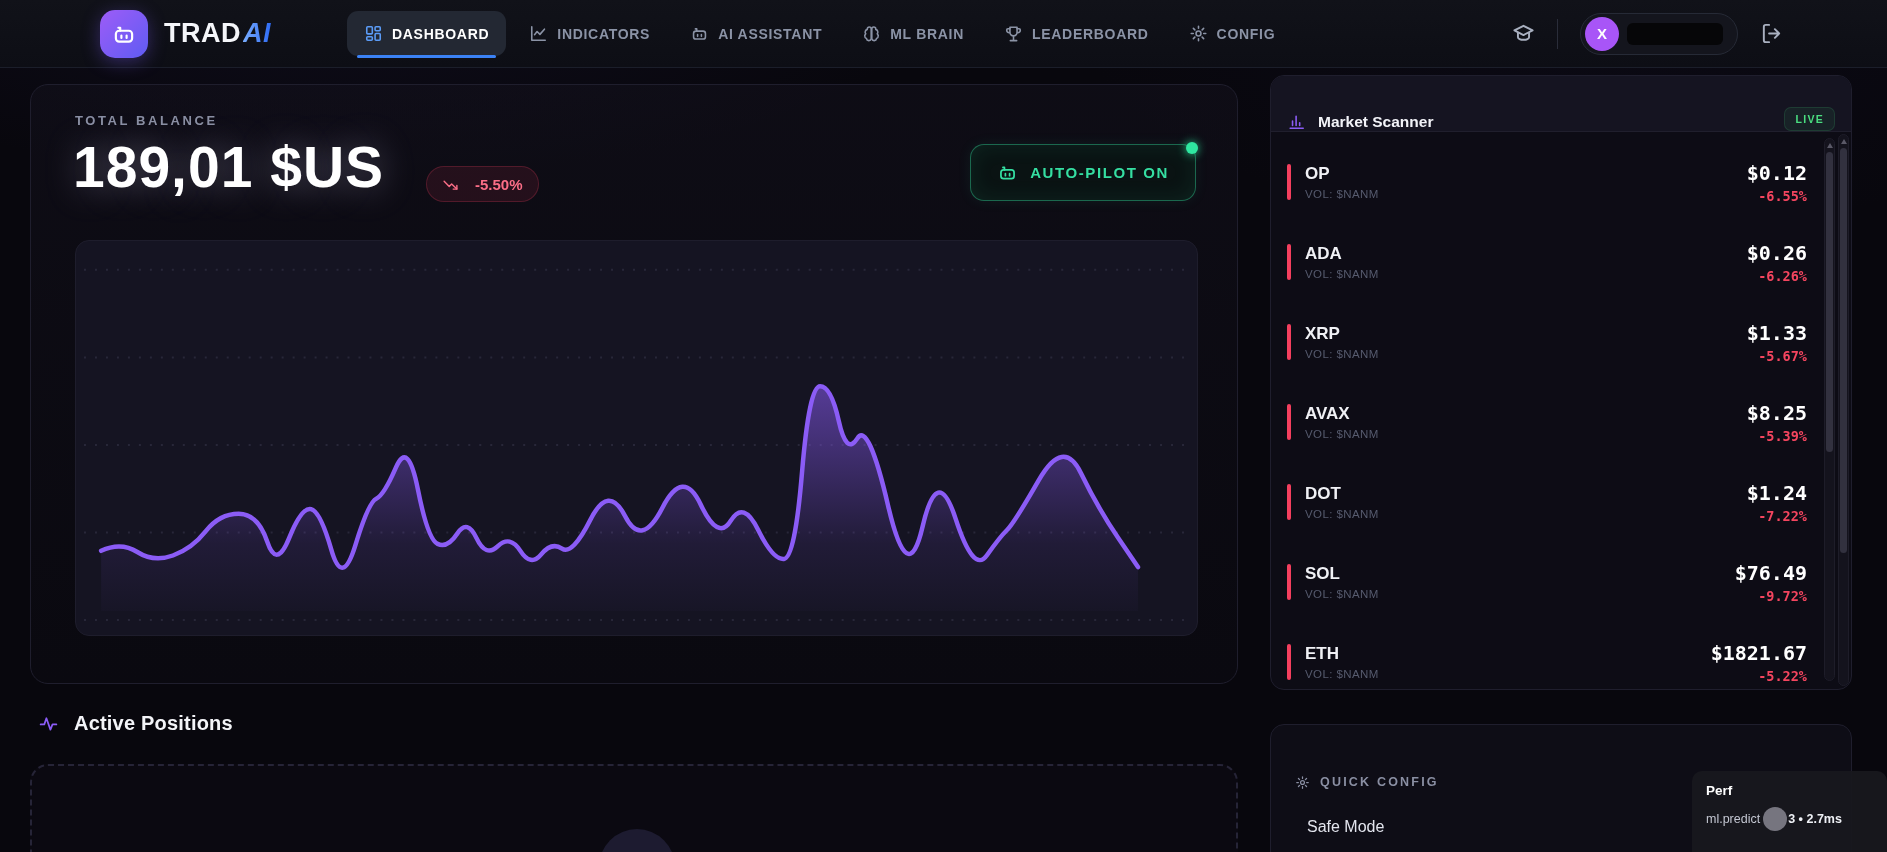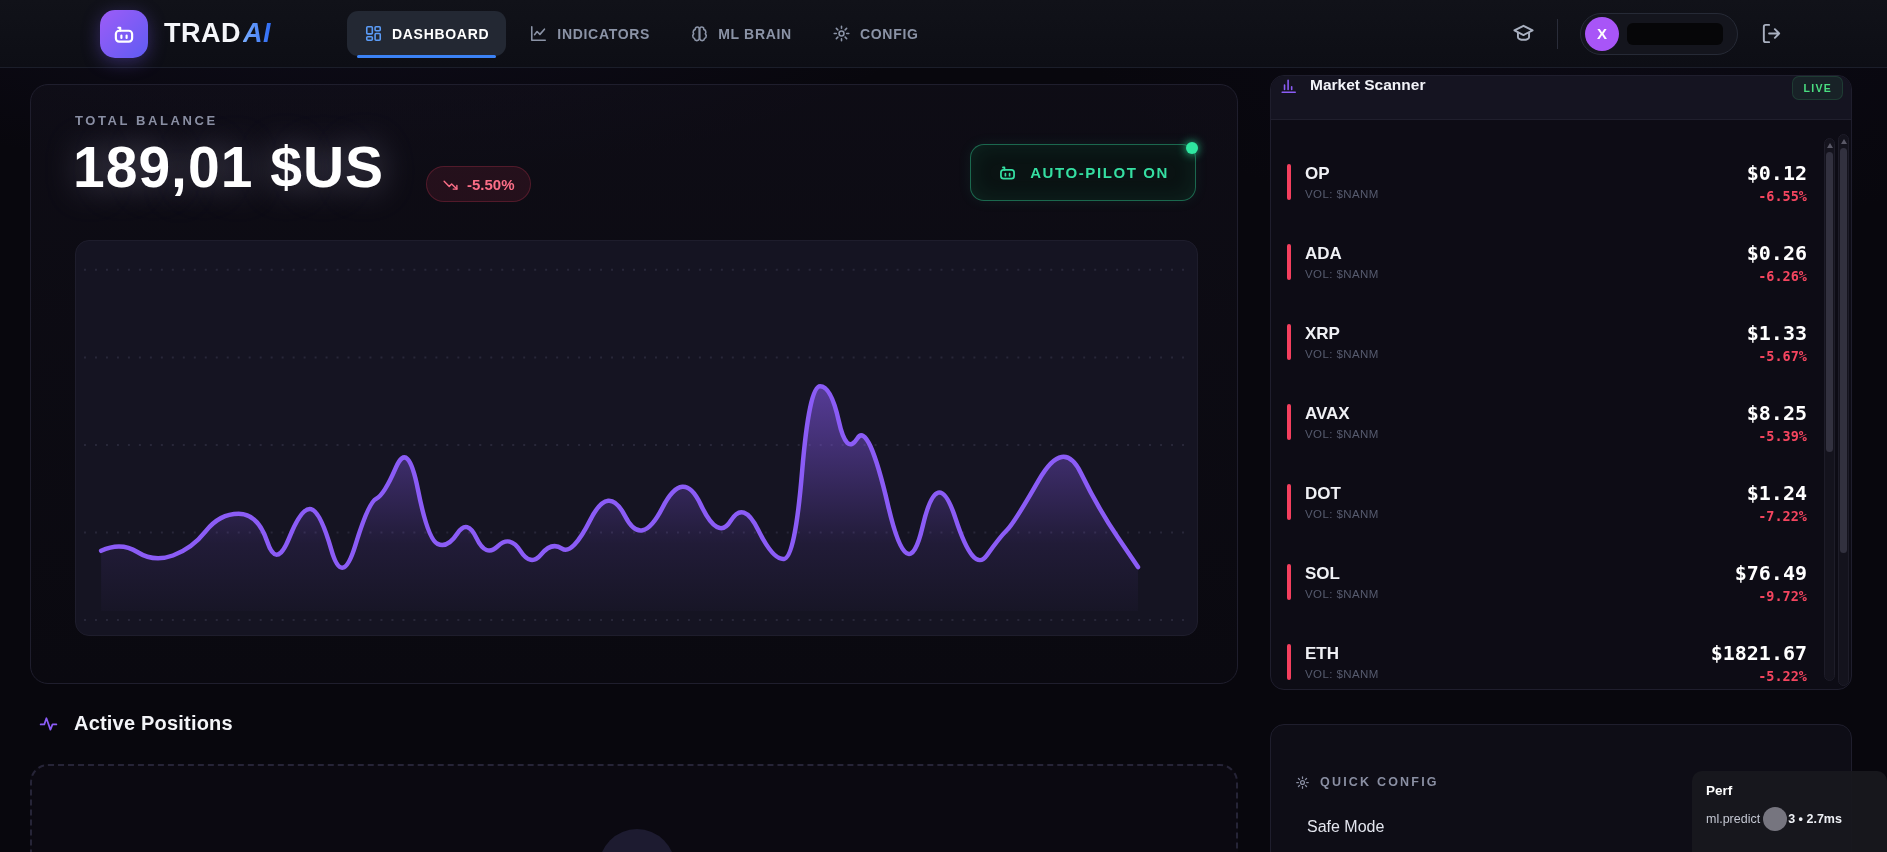--- a/index.html
+++ b/index.html
@@ -45,21 +45,21 @@
 
   
   .balance-card { position:absolute; left:30px; top:84px; width:1208px; height:600px;
                   border:1px solid #1f1e2d; border-radius:18px;
                   background:linear-gradient(180deg, rgba(19,17,28,.55), rgba(13,12,20,.4)); }
   .bal-label { position:absolute; left:44px; top:28px; font-size:13px; font-weight:700;
                letter-spacing:2.6px; color:#8a8fa3; }
   .bal-amount { position:absolute; left:42px; top:49px; font-size:57px; font-weight:800;
                 letter-spacing:1px; color:#fff; text-shadow:0 0 34px rgba(220,215,255,.35); }
   .bal-badge { position:absolute; left:395px; top:81px; height:36px; display:flex; align-items:center;
-               gap:8px; padding:0 15px; border-radius:18px; background:rgba(244,63,94,.10);
+               gap:16px; padding:0 15px; border-radius:18px; background:rgba(244,63,94,.10);
                border:1px solid rgba(244,63,94,.22); color:#fb6e87; font-size:15px; font-weight:700;}
   .bal-badge svg { width:17px; height:17px; }
   .autopilot { position:absolute; right:41px; top:59px; height:57px; padding:0 26px;
                display:flex; align-items:center; gap:12px; border-radius:14px; cursor:pointer;
                background:rgba(10,22,19,.75); border:1px solid rgba(52,211,153,.45);
                color:#35dfa2; font-family:inherit; font-size:15px; font-weight:800; letter-spacing:1.6px;
                box-shadow:0 0 22px rgba(52,211,153,.10) inset, 0 0 14px rgba(52,211,153,.08);}
   .autopilot svg { width:21px; height:21px; }
   .ap-dot { position:absolute; top:-3px; right:-3px; width:12px; height:12px; border-radius:50%;
             background:#2fe6a0; box-shadow:0 0 10px rgba(47,230,160,.9);}
@@ -73,22 +73,22 @@
   .section-head h2 { font-size:20px; font-weight:700; color:#f3f4f8; letter-spacing:.2px;}
   .positions-card { position:absolute; left:30px; top:764px; width:1208px; height:150px;
                     border:2px dashed #262437; border-radius:18px;
                     background:rgba(15,14,23,.45); }
   .empty-circle { position:absolute; left:567px; top:63px; width:76px; height:76px;
                   border-radius:50%; background:#1d1b30; }
 
   
   .scanner-card { position:absolute; left:1270px; top:75px; width:582px; height:615px;
                   background:#0d0c15; border:1px solid #1f1e2d; border-radius:14px; overflow:hidden;}
-  .ms-head { height:44px; background:#151421; border-bottom:1px solid #201f2d;
-             display:flex; align-items:flex-start; padding:0 8px; gap:12px;}
+  .ms-head { height:56px; background:#151421; border-bottom:1px solid #201f2d;
+             display:flex; align-items:flex-end; padding:0 16px; gap:12px;}
   .ms-head svg { width:19px; height:19px; color:#8b5cf6; }
   .ms-title { font-size:15.5px; font-weight:800; color:#f2f3f8; }
   .live-badge { margin-left:auto; font-size:10.5px; font-weight:800; letter-spacing:1.3px;
                 color:#4ade80; background:rgba(74,222,128,.07); border:1px solid rgba(74,222,128,.14);
                 padding:5px 10px; border-radius:7px; }
   .ms-list { position:absolute; top:56px; left:0; right:28px; bottom:0; padding-top:10px; }
   .ms-row { height:80px; display:flex; align-items:center; padding:0 16px 0 16px; cursor:pointer;}
   .ms-bar { width:4px; height:36px; border-radius:2px; background:#f43f5e; flex:none;}
   .ms-info { margin-left:14px; }
   .ms-sym { font-size:17px; font-weight:800; color:#f0f1f5; }
@@ -150,24 +150,39 @@
     </div>
     <div class="nav-item">
       <svg class="i" viewBox="0 0 24 24">
         <path d="M3.5 3.5v17h17"></path>
           <path d="M7 13.5l3.2-4 3.6 3.6 5.7-6.6"></path>
       </svg>
       <span>INDICATORS</span>
     </div>
     <div class="nav-item">
       <svg class="i" viewBox="0 0 24 24">
+        <rect x="4.5" y="9" width="15" height="10" rx="3"></rect>
+          <path d="M8.5 9V6.2h-1.7"></path>
+        <path d="M9.6 13.4v2.2M14.4 13.4v2.2"></path>
+      </svg>
+      <span>AI ASSISTANT</span>
+    </div>
+    <div class="nav-item">
+      <svg class="i" viewBox="0 0 24 24">
         <path d="M11.6 18.6a3 3 0 0 1-5.9-.2A3.4 3.4 0 0 1 3.5 15c0-1 .5-2 1.2-2.6A3.5 3.5 0 0 1 4 10.2c0-1.6 1.1-3 2.6-3.4V6.4A2.6 2.6 0 0 1 9.2 3.8c1.3 0 2.4 1 2.4 2.4v12.4Z"></path>
         <path d="M12.4 18.6a3 3 0 0 0 5.9-.2 3.4 3.4 0 0 0 2.2-3.4c0-1-.5-2-1.2-2.6a3.5 3.5 0 0 0 .7-2.2c0-1.6-1.1-3-2.6-3.4V6.4a2.6 2.6 0 0 0-2.6-2.6c-1.3 0-2.4 1-2.4 2.4v12.4Z"></path>
       </svg>
       <span>ML BRAIN</span>
+    </div>
+    <div class="nav-item">
+      <svg class="i" viewBox="0 0 24 24">
+        <path d="M8 21h8M12 16.5V21M7.5 4h9v6.5a4.5 4.5 0 0 1-9 0V4Z"></path>
+        <path d="M7.5 6H5a1.6 1.6 0 0 0-1.6 1.6A3.4 3.4 0 0 0 6.8 11M16.5 6H19a1.6 1.6 0 0 1 1.6 1.6A3.4 3.4 0 0 1 17.2 11"></path>
+      </svg>
+      <span>LEADERBOARD</span>
     </div>
     <div class="nav-item">
       <svg class="i" viewBox="0 0 24 24">
         <circle cx="12" cy="12" r="3.1"></circle>
         <path d="M12 2.8v2.6M12 18.6v2.6M2.8 12h2.6M18.6 12h2.6M5.5 5.5l1.9 1.9M16.6 16.6l1.9 1.9M18.5 5.5l-1.9 1.9M7.4 16.6l-1.9 1.9"></path>
       </svg>
       <span>CONFIG</span>
     </div>
   </nav>
 

